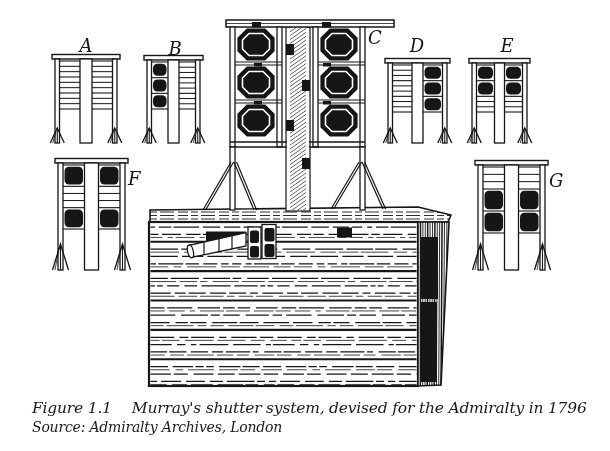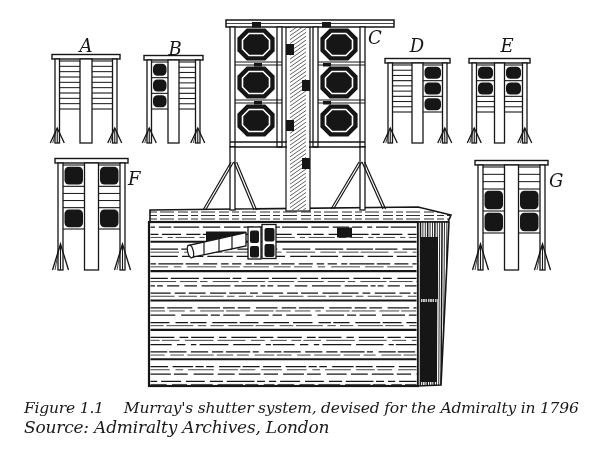--- a/index.html
+++ b/index.html
@@ -1,24 +1,24 @@
 <!DOCTYPE html>
 <html><head>
 <meta charset="utf-8">
 <style>
   html,body{margin:0;padding:0;background:#ffffff;}
   .page{position:relative;width:610px;height:451px;background:#ffffff;overflow:hidden;
         font-family:"DejaVu Serif",serif;}
   svg{position:absolute;left:0;top:0;}
   svg text{font-family:"DejaVu Serif",serif;font-style:italic;font-size:18px;fill:#161616;}
-  .caption{position:absolute;left:24px;top:398px;width:575px;color:#1a1a1a;
+  .caption{position:absolute;left:32px;top:398px;width:575px;color:#1a1a1a;
            font-style:italic;white-space:nowrap;}
   .caption .l1{font-size:15.5px;line-height:20px;letter-spacing:-0.2px;}
   .caption .l1 .num{margin-right:20px;}
-  .caption .l2{font-size:17px;line-height:19px;letter-spacing:-0.2px;}
+  .caption .l2{font-size:14px;line-height:19px;letter-spacing:-0.2px;}
 </style>
 </head>
 <body>
 
 <div class="page">
   <svg id="fig" width="610" height="451" viewBox="0 0 610 451">
 
     <text x="86" y="52" text-anchor="middle">A</text>
     <text x="175" y="55" text-anchor="middle">B</text>
     <text x="368" y="44" text-anchor="start">C</text>

